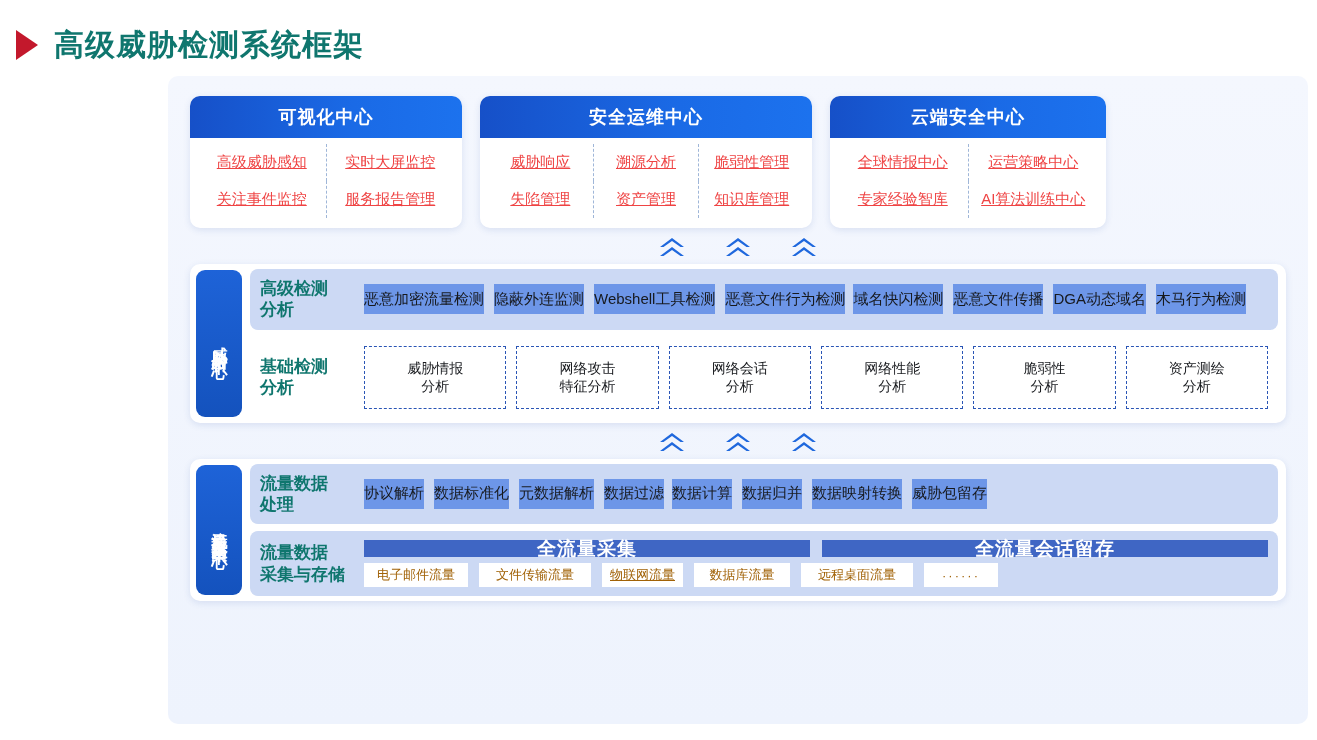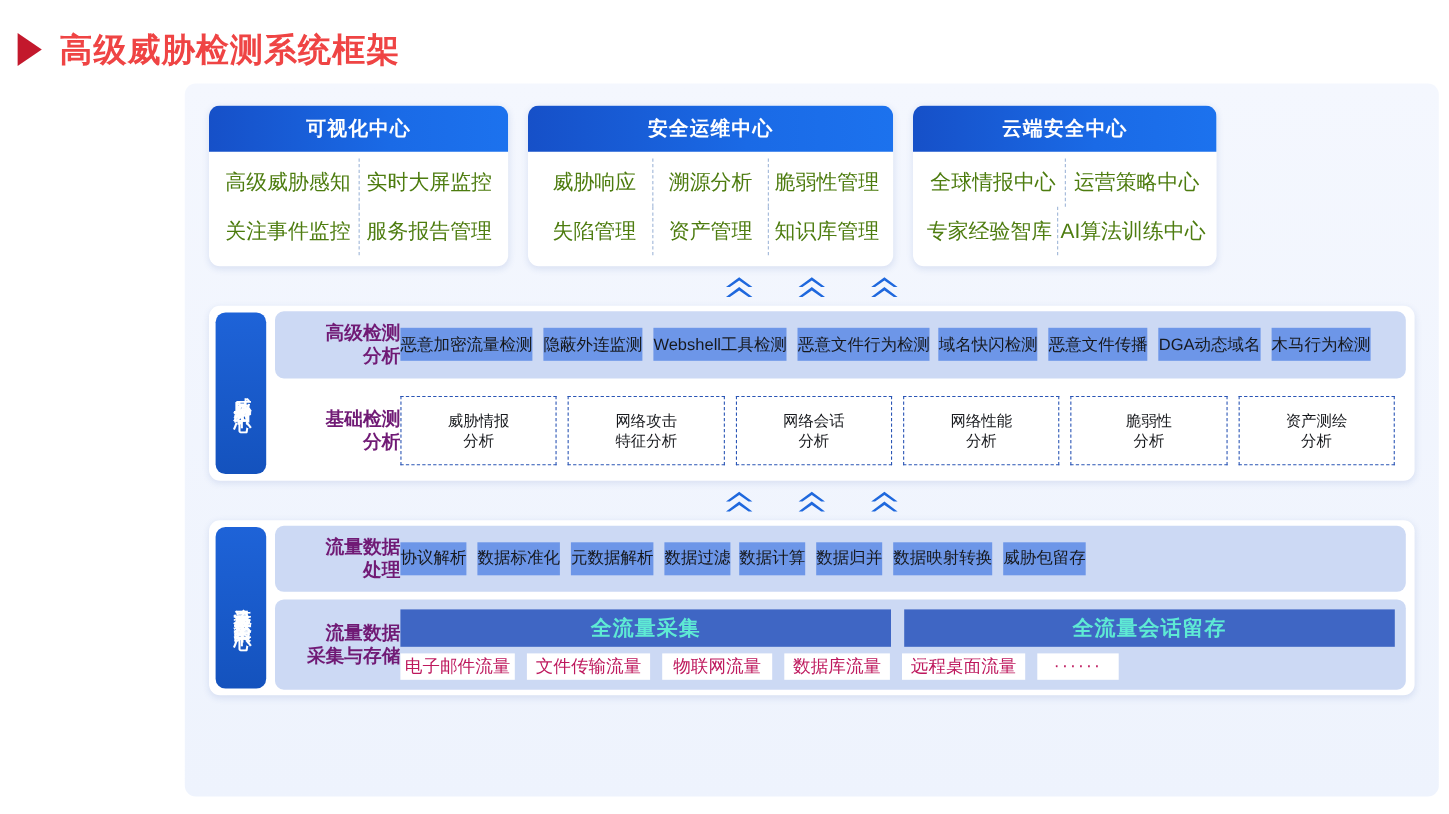--- a/index.html
+++ b/index.html
@@ -18,21 +18,21 @@
   }
   .title-marker {
     width: 0; height: 0;
     border-left: 22px solid #c3182c;
     border-top: 15px solid transparent;
     border-bottom: 15px solid transparent;
     margin-right: 16px;
   }
   .title-text {
     font-size: 30px; font-weight: bold;
-    color: #ef4444;
+    color: #0f766e;
     letter-spacing: 1px;
     white-space: nowrap;
   }
 
   
   .diagram {
     position: absolute;
     left: 168px; top: 76px;
     width: 1140px; height: 648px;
     background: linear-gradient(180deg,#f4f7fe 0%, #eef3fd 100%);
@@ -60,23 +60,24 @@
     display: flex; align-items: center; justify-content: center;
     border-radius: 8px 8px 0 0;
     letter-spacing: 1px;
   }
   .card-body { flex: 1; padding: 6px 8px 10px; }
   .card-grid { display: flex; flex-direction: column; height: 100%; }
   .card-grid-row { display: flex; flex: 1; }
   .card-cell {
     flex: 1;
     display: flex; align-items: center; justify-content: center;
-    font-size: 19px; color: #4d7c0f;
+    font-size: 15px; color: #ef4444;
     padding: 9px 2px;
     white-space: nowrap;
+    text-decoration: underline;
   }
   .card-cell + .card-cell { border-left: 1px dashed #9fb6d8; }
 
   
   .chevrons {
     display: flex; justify-content: center; gap: 36px;
     margin: 8px 0 6px;
   }
   .chev { width: 30px; height: 22px; position: relative; }
   .chev svg { display: block; }
@@ -107,23 +108,23 @@
   .band {
     display: flex; align-items: center;
     border-radius: 8px;
     padding: 9px 10px;
   }
   .band.tinted { background: #ccd9f4; }
   .band.plain  { background: #ffffff; }
 
   .band-label {
     width: 104px; flex: 0 0 104px;
-    text-align: right;
+    text-align: left;
     font-size: 17px; font-weight: bold;
-    color: #701a75;
+    color: #0f766e;
     line-height: 1.25;
   }
   .tile-grid { flex: 1; display: flex; flex-direction: row; gap: 8px; }
   .tile-row { display: flex; gap: 10px; }
   .tile {
     flex: 1;
     background: #6d96e8;
     color: #17191d;
     font-size: 15px;
     height: 30px;
@@ -143,39 +144,39 @@
     display: flex; align-items: center; justify-content: center;
     text-align: center;
   }
 
   
   .collect-wrap { flex: 1; display: flex; flex-direction: column; gap: 6px; }
   .collect-heads { display: flex; gap: 12px; }
   .collect-head {
     flex: 1;
     background: #3f66c4;
-    color: #5eead4;
+    color: #ffffff;
     font-size: 19px; font-weight: bold;
-    height: 34px;
+    height: 17px;
     display: flex; align-items: center; justify-content: center;
     letter-spacing: 1px;
   }
   .chip-row { display: flex; gap: 11px; }
   .chip {
     background: #ffffff;
-    color: #be185d;
-    font-size: 16px;
+    color: #a16207;
+    font-size: 13px;
     height: 24px;
     padding: 0 10px;
     display: flex; align-items: center; justify-content: center;
     white-space: nowrap;
   }
   .chip.w1 { width: 104px; }
   .chip.w2 { width: 112px; }
-  .chip.w3 { width: 100px; }
+  .chip.w3 { width: 81px; text-decoration: underline; }
   .chip.w4 { width: 96px; }
   .chip.w5 { width: 112px; }
   .chip.w6 { width: 74px; letter-spacing: 2px; }
 </style>
 </head>
 <body>
 
 <div class="title-row">
   <div class="title-marker"></div>
   <div class="title-text">高级威胁检测系统框架</div>

